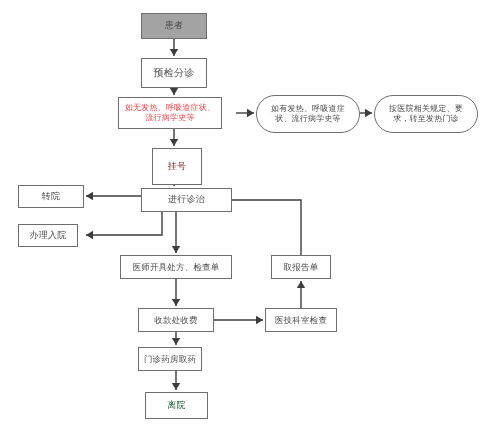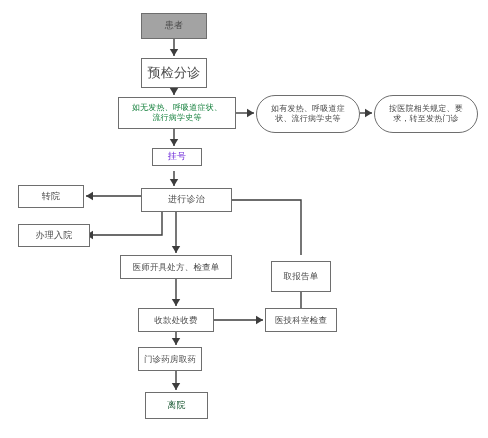--- a/index.html
+++ b/index.html
@@ -112,50 +112,50 @@
       </g>
       <g>
         <polyline points="176,371 176,390" fill="none" stroke="#3d3d3d" stroke-width="1.4" stroke-linejoin="miter"></polyline>
         <polygon points="176,390 171.8,383 180.2,383" fill="#3d3d3d"></polygon>
       </g>
     </svg>
 <div class="node" style="left: 141px; top: 13px; width: 66px; height: 26px; border-color: rgb(110, 110, 110); background: #a3a3a3; color: rgb(74, 74, 74);">
       <span class="nlabel" style="font-size: 9px;">患者</span>
     </div>
     <div class="node" style="left: 141px; top: 58px; width: 66px; height: 30px; border-color: rgb(110, 110, 110); background: rgb(255, 255, 255); color: rgb(74, 74, 74);">
-      <span class="nlabel" style="font-size: 13px;">预检分诊</span>
+      <span class="nlabel" style="font-size: 10px;">预检分诊</span>
     </div>
-    <div class="node" style="left: 118px; top: 97px; width: 118px; height: 32px; border-color: rgb(110, 110, 110); background: rgb(255, 255, 255); color: #15803d; text-align: center;">
+    <div class="node" style="left: 118px; top: 97px; width: 104px; height: 32px; border-color: rgb(110, 110, 110); background: rgb(255, 255, 255); color: #ef4444; text-align: center;">
       <span class="nlabel" style="font-size: 8px;">如无发热、呼吸道症状、
 流行病学史等</span>
     </div>
     <div class="node rounded" style="left: 256px; top: 95px; width: 104px; height: 38px; border-color: rgb(110, 110, 110); background: rgb(255, 255, 255); color: rgb(74, 74, 74);">
       <span class="nlabel" style="font-size: 8px;">如有发热、呼吸道症
 状、流行病学史等</span>
     </div>
     <div class="node rounded" style="left: 374px; top: 95px; width: 104px; height: 38px; border-color: rgb(110, 110, 110); background: rgb(255, 255, 255); color: rgb(74, 74, 74);">
       <span class="nlabel" style="font-size: 8px;">按医院相关规定、要
 求，转至发热门诊</span>
     </div>
-    <div class="node" style="left: 152px; top: 148px; width: 50px; height: 18px; border-color: rgb(110, 110, 110); background: rgb(255, 255, 255); color: #6d28d9;">
+    <div class="node" style="left: 152px; top: 148px; width: 50px; height: 37px; border-color: rgb(110, 110, 110); background: rgb(255, 255, 255); color: #7f1d1d;">
       <span class="nlabel" style="font-size: 9px;">挂号</span>
     </div>
     <div class="node" style="left: 141px; top: 188px; width: 91px; height: 24px; border-color: rgb(110, 110, 110); background: rgb(255, 255, 255); color: rgb(74, 74, 74);">
       <span class="nlabel" style="font-size: 9px;">进行诊治</span>
     </div>
     <div class="node" style="left: 18px; top: 185px; width: 66px; height: 23px; border-color: rgb(110, 110, 110); background: rgb(255, 255, 255); color: rgb(74, 74, 74);">
       <span class="nlabel" style="font-size: 9px;">转院</span>
     </div>
-    <div class="node" style="left: 18px; top: 224px; width: 72px; height: 23px; border-color: rgb(110, 110, 110); background: rgb(255, 255, 255); color: rgb(74, 74, 74);">
+    <div class="node" style="left: 18px; top: 224px; width: 60px; height: 23px; border-color: rgb(110, 110, 110); background: rgb(255, 255, 255); color: rgb(74, 74, 74);">
       <span class="nlabel" style="font-size: 9px;">办理入院</span>
     </div>
     <div class="node" style="left: 120px; top: 255px; width: 112px; height: 24px; border-color: rgb(110, 110, 110); background: rgb(255, 255, 255); color: rgb(74, 74, 74);">
       <span class="nlabel" style="font-size: 8.5px;">医师开具处方、检查单</span>
     </div>
-    <div class="node" style="left: 271px; top: 255px; width: 60px; height: 31px; border-color: rgb(110, 110, 110); background: rgb(255, 255, 255); color: rgb(74, 74, 74); margin-top: 6px;">
+    <div class="node" style="left: 271px; top: 255px; width: 60px; height: 24px; border-color: rgb(110, 110, 110); background: rgb(255, 255, 255); color: rgb(74, 74, 74);">
       <span class="nlabel" style="font-size: 8.5px;">取报告单</span>
     </div>
     <div class="node" style="left: 138px; top: 308px; width: 76px; height: 24px; border-color: rgb(110, 110, 110); background: rgb(255, 255, 255); color: rgb(74, 74, 74);">
       <span class="nlabel" style="font-size: 8.5px;">收款处收费</span>
     </div>
     <div class="node" style="left: 265px; top: 308px; width: 72px; height: 24px; border-color: rgb(110, 110, 110); background: rgb(255, 255, 255); color: rgb(74, 74, 74);">
       <span class="nlabel" style="font-size: 8.5px;">医技科室检查</span>
     </div>
     <div class="node" style="left: 138px; top: 347px; width: 64px; height: 24px; border-color: rgb(110, 110, 110); background: rgb(255, 255, 255); color: rgb(74, 74, 74);">
       <span class="nlabel" style="font-size: 8.5px;">门诊药房取药</span>

